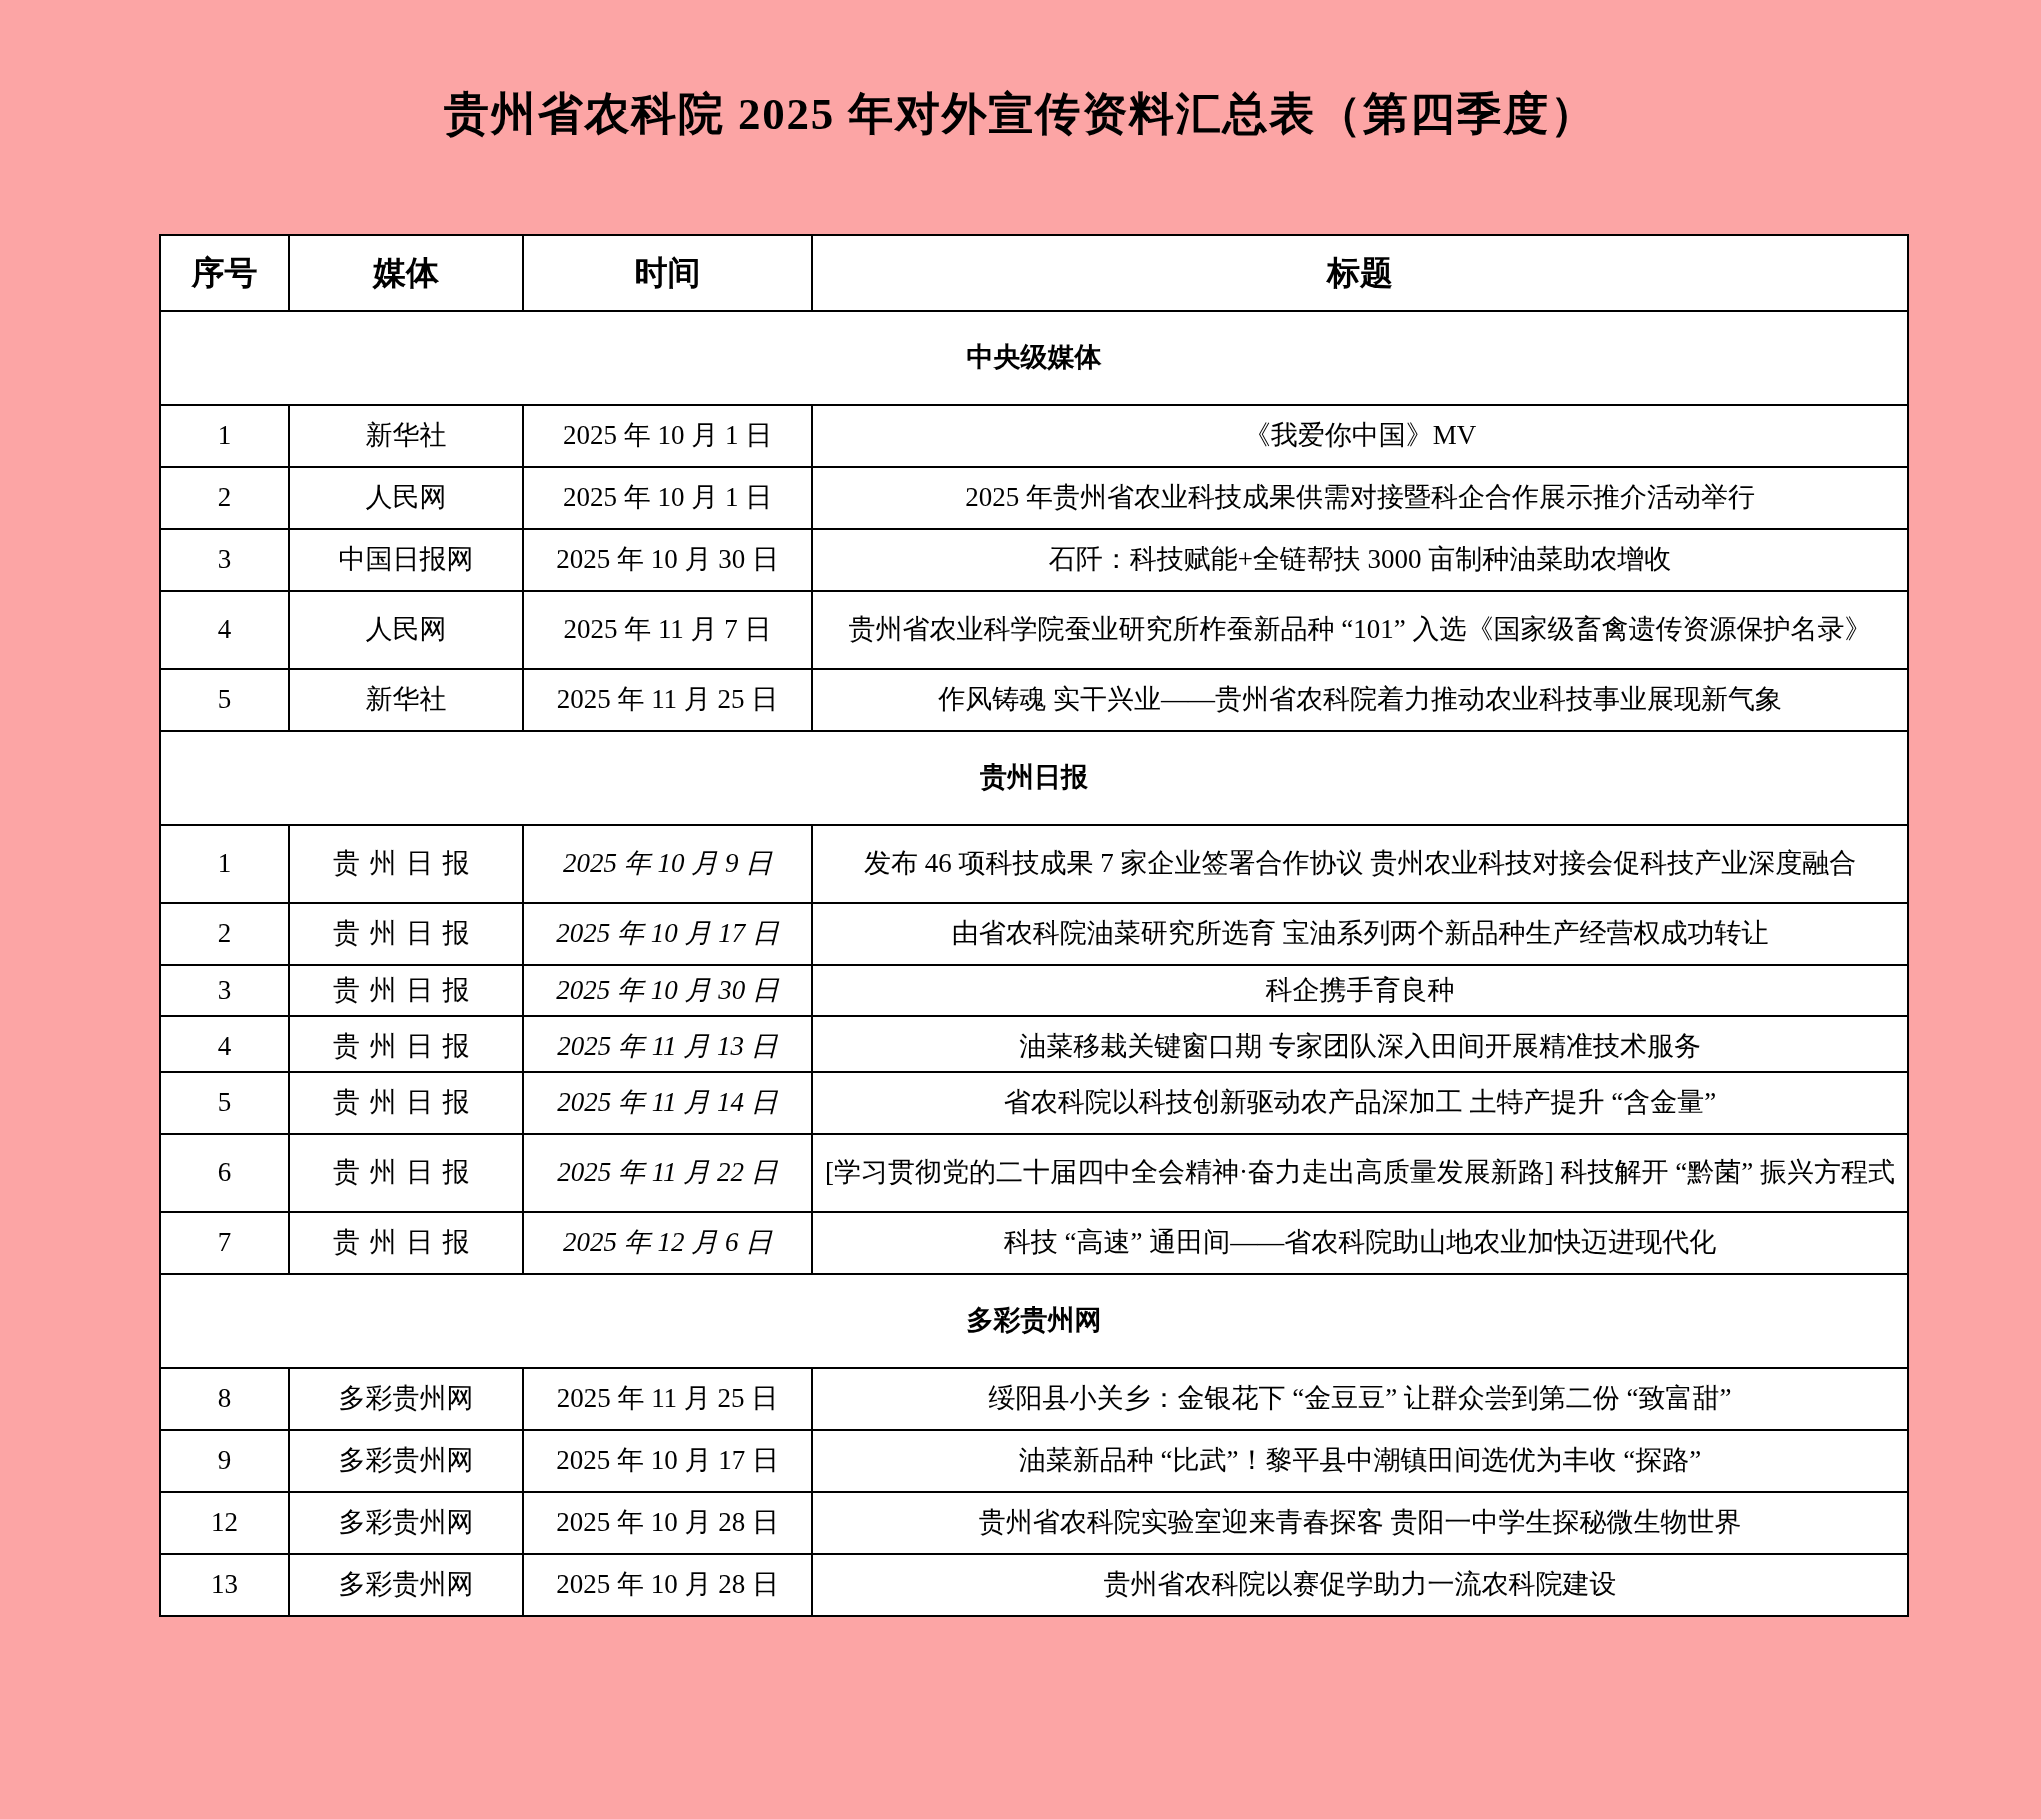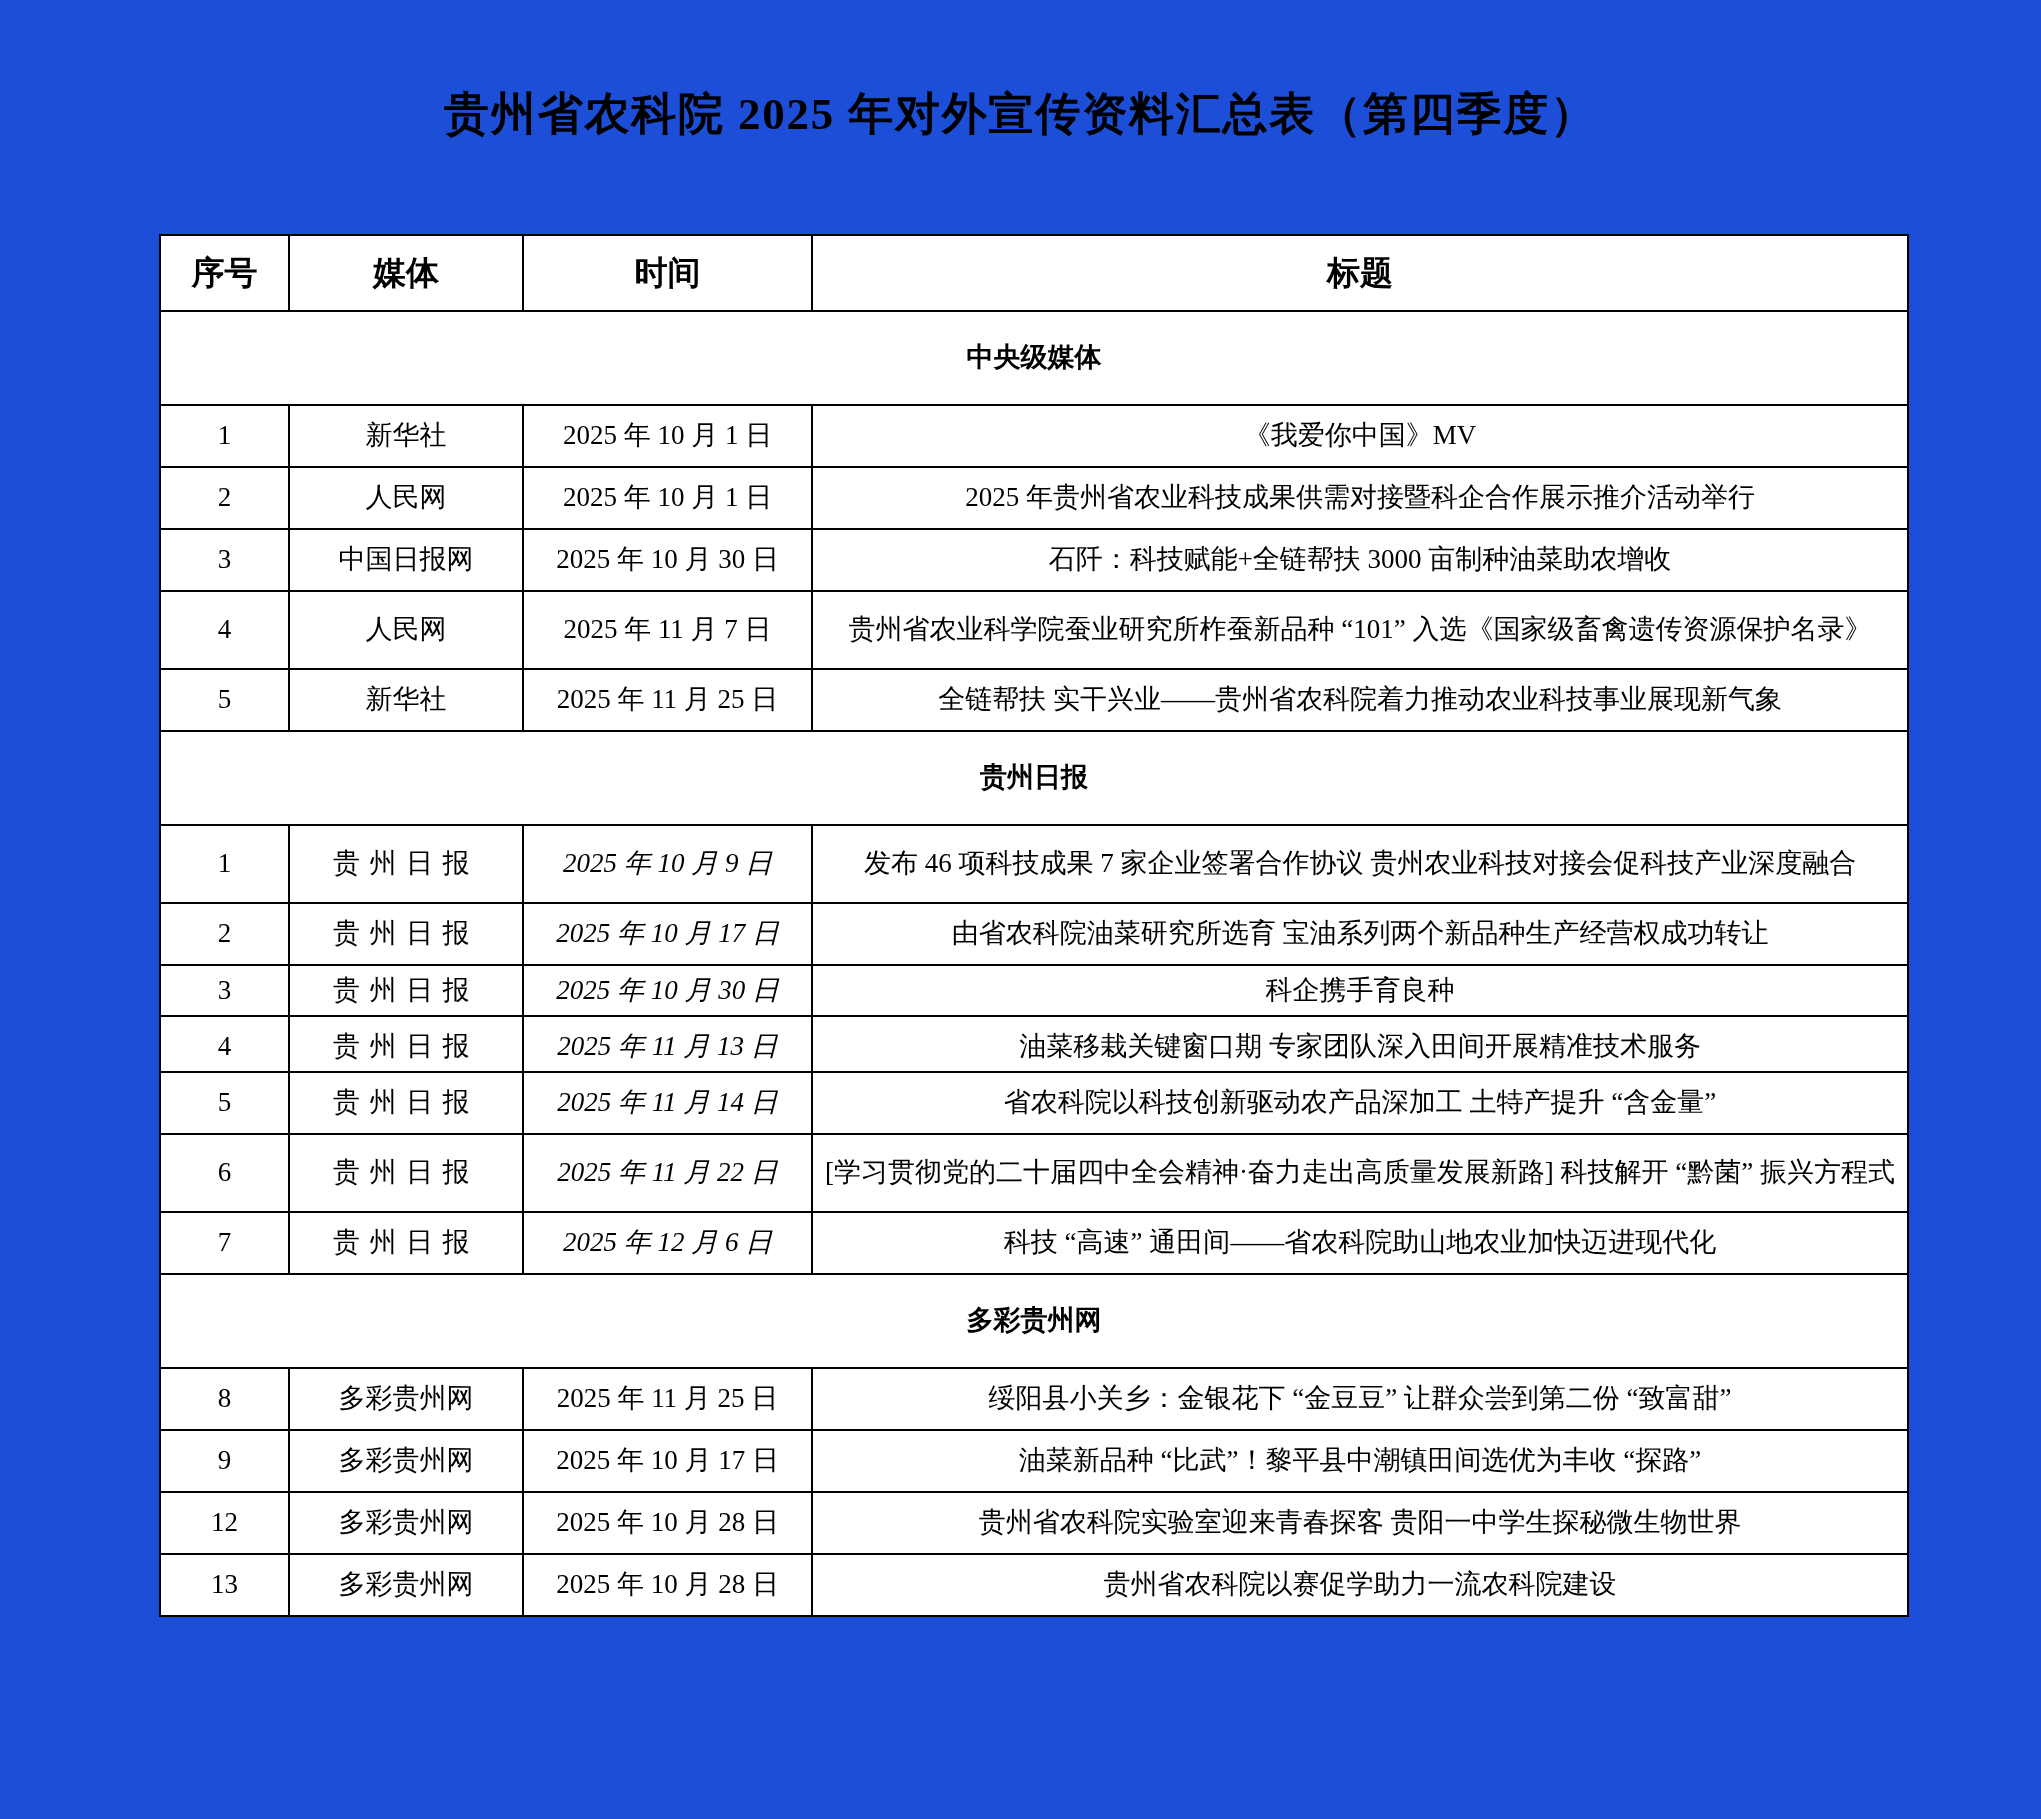--- a/index.html
+++ b/index.html
@@ -2,21 +2,21 @@
 <html style="font-size:14.5px"><head>
 <meta charset="utf-8">
 <style>
   html,body{margin:0;padding:0;background:#ffffff;}
   body{
     width:2041px;height:1819px;
     font-family:"Liberation Serif","DejavU Serif",serif;
     color:#000;
     position:relative;
   }
-  .page{position:relative;width:2041px;height:1819px;background:#1d4ed8;overflow:hidden;}
+  .page{position:relative;width:2041px;height:1819px;background:#fca5a5;overflow:hidden;}
   .doc-title{
     position:absolute;top:84px;left:0;width:2041px;
     margin:0;text-align:center;
     font-size:45px;font-weight:bold;letter-spacing:1.8px;
     font-family:"Liberation Serif","DejaVu Serif",serif;
   }
   table.sheet{
     position:absolute;left:159px;width:1747px;
     border-collapse:collapse;table-layout:fixed;
     background:#fff;
@@ -91,21 +91,21 @@
     <tr class="rh-tall">
       <td>4</td>
       <td>人民网</td>
       <td>2025 年 11 月 7 日</td>
       <td>贵州省农业科学院蚕业研究所柞蚕新品种 “101” 入选《国家级畜禽遗传资源保护名录》</td>
     </tr>
     <tr class="rh">
       <td>5</td>
       <td>新华社</td>
       <td>2025 年 11 月 25 日</td>
-      <td>全链帮扶 实干兴业——贵州省农科院着力推动农业科技事业展现新气象</td>
+      <td>作风铸魂 实干兴业——贵州省农科院着力推动农业科技事业展现新气象</td>
     </tr>
 
     <tr class="rh-section">
       <td class="section-cell" colspan="4">贵州日报</td>
     </tr>
 
     <tr class="rh-tall">
       <td>1</td>
       <td class="media-ls">贵州日报</td>
       <td class="time-low">2025 年 10 月 9 日</td>

